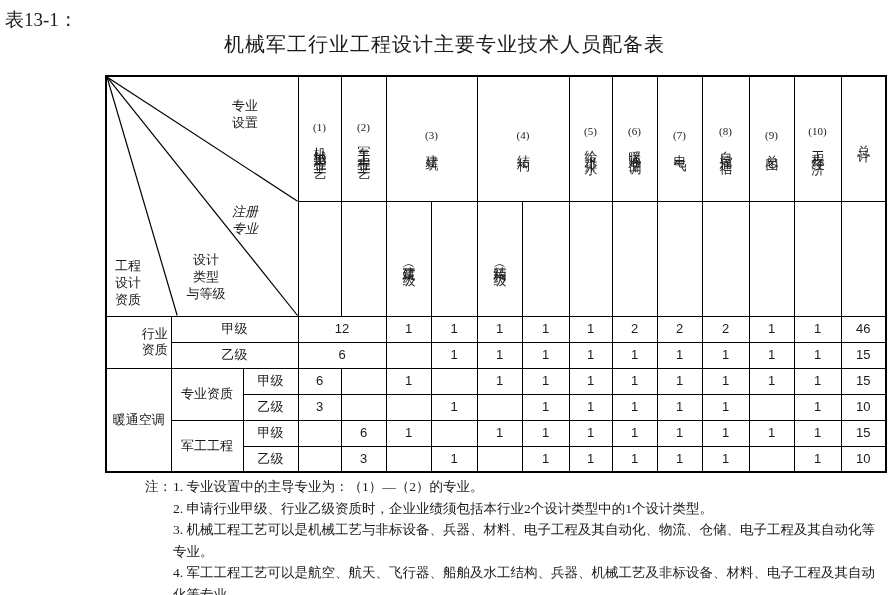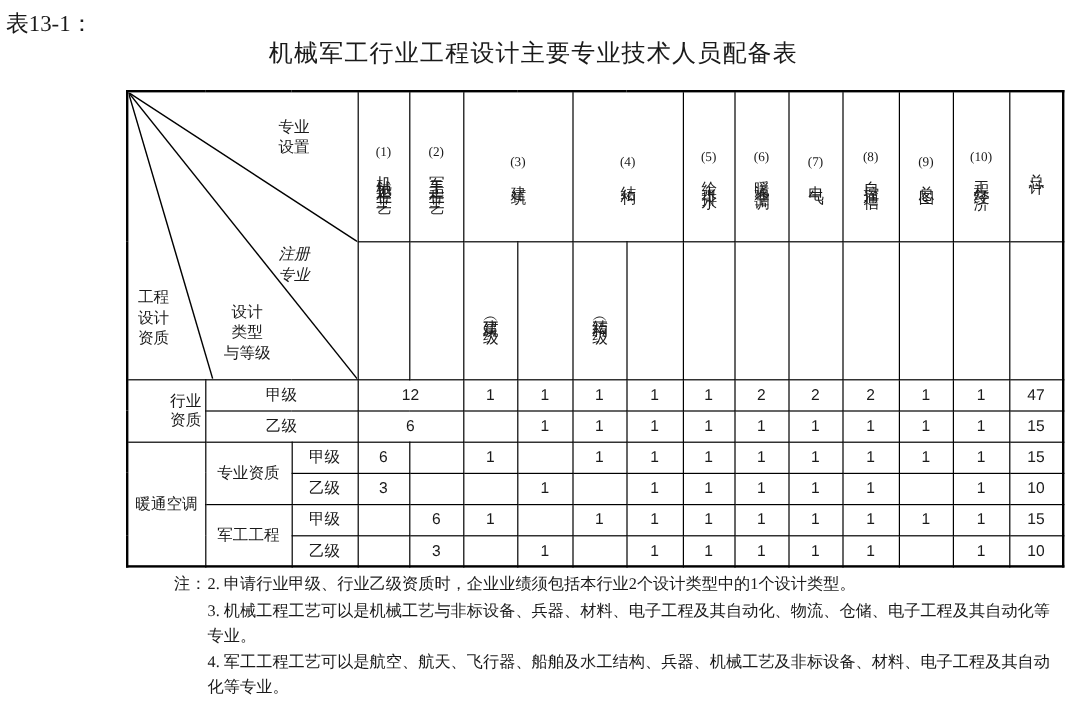--- a/index.html
+++ b/index.html
@@ -57,21 +57,21 @@
   
   td.diag { position: relative; padding: 16px; }
   td.diag svg { position: absolute; left: 0; top: 0; width: 100%; height: 100%; display: block; }
   .corner-label {
     position: absolute; font-size: 13px; line-height: 17px;
     text-align: center; white-space: pre-line;
   }
   .lbl-setting  { left: 108px; top: 20px;  width: 60px; }
   .lbl-reg      { left: 108px; top: 126px; width: 60px; font-style: italic; }
   .lbl-type     { left: 70px;  top: 174px; width: 58px; }
-  .lbl-qual     { left: 4px;   top: 162px; width: 34px; font-family: Liberation Serif, serif; }
+  .lbl-qual     { left: 4px;   top: 180px; width: 34px; font-family: Liberation Serif, serif; }
   
   .notes {
     position: absolute; left: 145px; top: 476px;
     width: 738px; display: flex;
     font-size: 13.5px; line-height: 21.5px;
   }
   .notes-label { flex: none; width: 28px; }
   .notes-items { width: 708px; }
   .note-item { }
 </style>
@@ -193,21 +193,21 @@
     <td class="datac">1</td>
     <td class="datac">1</td>
     <td class="datac">1</td>
     <td class="datac">1</td>
     <td class="datac">1</td>
     <td class="datac">2</td>
     <td class="datac">2</td>
     <td class="datac">2</td>
     <td class="datac">1</td>
     <td class="datac">1</td>
-    <td class="datac">47</td>
+    <td class="datac">46</td>
   </tr>
 
   <tr class="body-row">
     <td class="stub" colspan="2">乙级</td>
     <td class="datac" colspan="2">6</td>
     <td class="datac"></td>
     <td class="datac">1</td>
     <td class="datac">1</td>
     <td class="datac">1</td>
     <td class="datac">1</td>
@@ -288,17 +288,18 @@
     <td class="datac"></td>
     <td class="datac">1</td>
     <td class="datac">10</td>
   </tr>
 </tbody>
   </table>
 
 <div class="notes">
   <div class="notes-label">注：</div>
   <div class="notes-items">
+    <div class="note-item">1. 专业设置中的主导专业为：（1）—（2）的专业。</div>
     <div class="note-item">2. 申请行业甲级、行业乙级资质时，企业业绩须包括本行业2个设计类型中的1个设计类型。</div>
     <div class="note-item">3. 机械工程工艺可以是机械工艺与非标设备、兵器、材料、电子工程及其自动化、物流、仓储、电子工程及其自动化等专业。</div>
     <div class="note-item">4. 军工工程工艺可以是航空、航天、飞行器、船舶及水工结构、兵器、机械工艺及非标设备、材料、电子工程及其自动化等专业。</div>
   </div>
 </div>
 
 </body></html>

